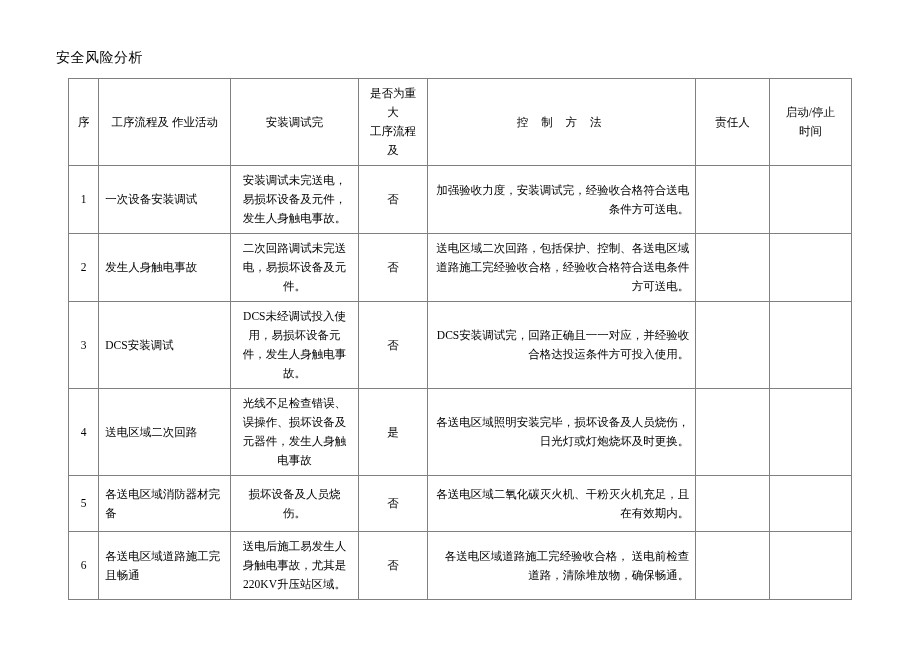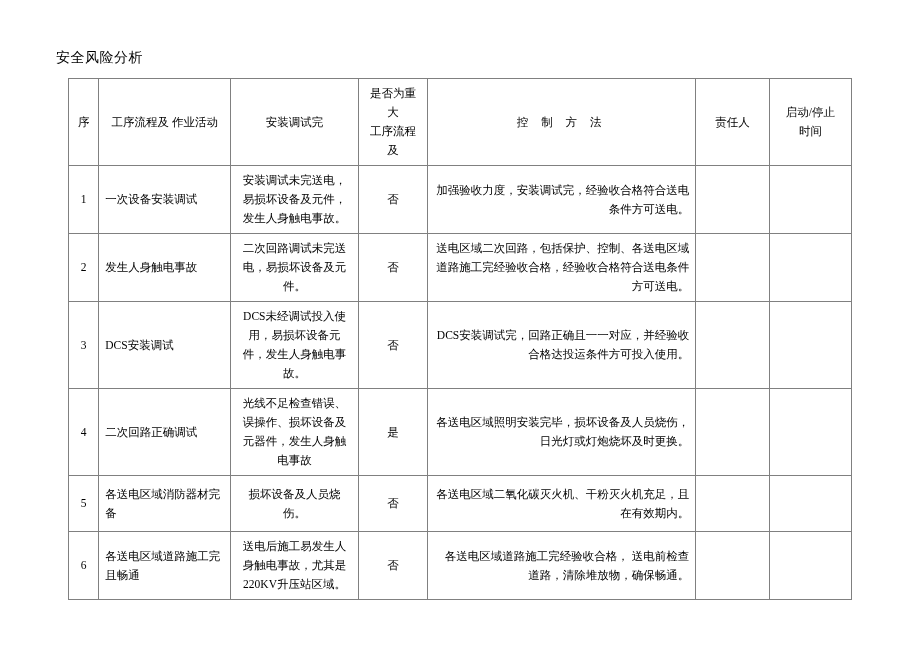--- a/index.html
+++ b/index.html
@@ -150,21 +150,21 @@
           <td class="idx">3</td>
           <td class="proc">DCS安装调试</td>
           <td class="hazard">DCS未经调试投入使用，易损坏设备元件，发生人身触电事故。</td>
           <td class="major">否</td>
           <td class="control">DCS安装调试完，回路正确且一一对应，并经验收合格达投运条件方可投入使用。</td>
           <td class="owner"></td>
           <td class="time"></td>
         </tr>
         <tr>
           <td class="idx">4</td>
-          <td class="proc">二次回路正确调试</td>
+          <td class="proc">送电区域二次回路</td>
           <td class="hazard">光线不足检查错误、误操作、损坏设备及元器件，发生人身触电事故</td>
           <td class="major">是</td>
           <td class="control">各送电区域照明安装完毕，损坏设备及人员烧伤，日光灯或灯炮烧坏及时更换。</td>
           <td class="owner"></td>
           <td class="time"></td>
         </tr>
         <tr>
           <td class="idx">5</td>
           <td class="proc">各送电区域消防器材完备</td>
           <td class="hazard">损坏设备及人员烧伤。</td>

